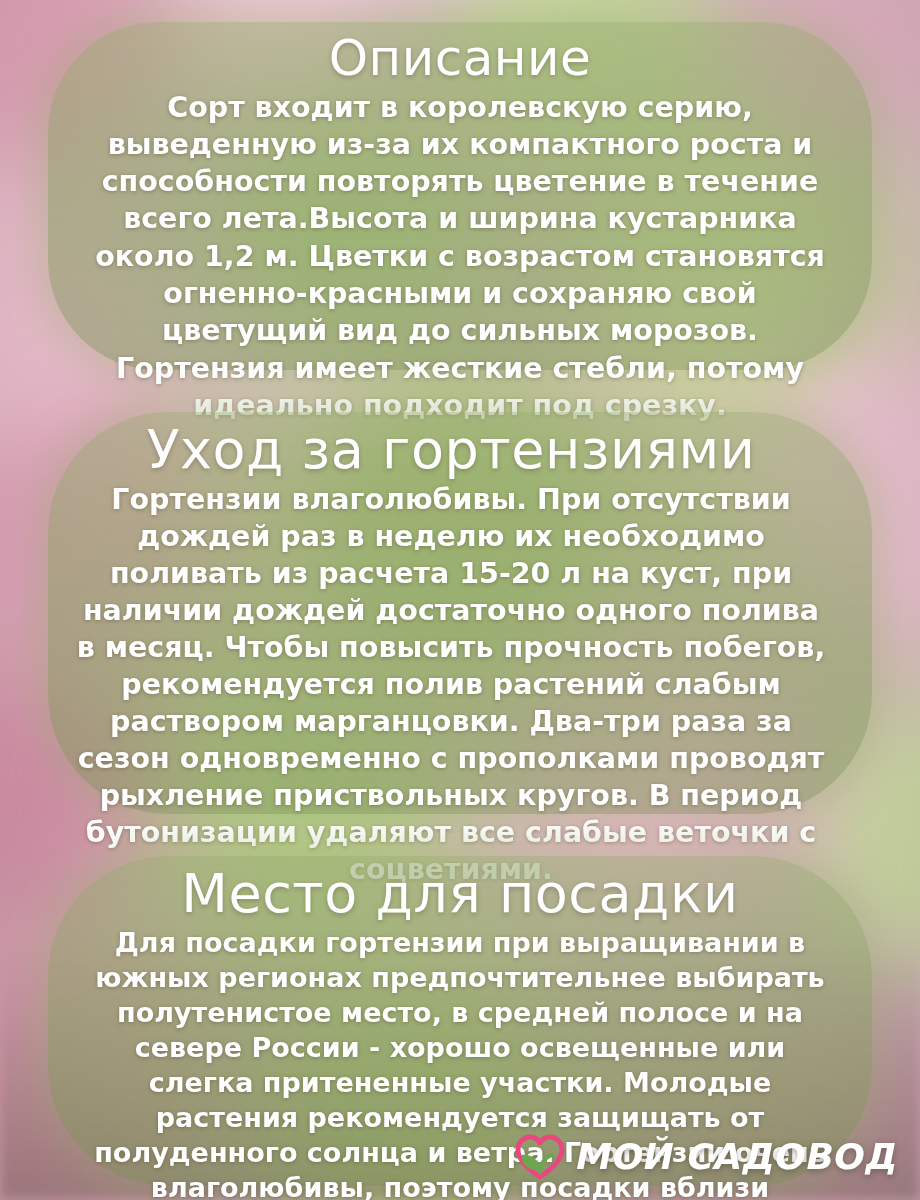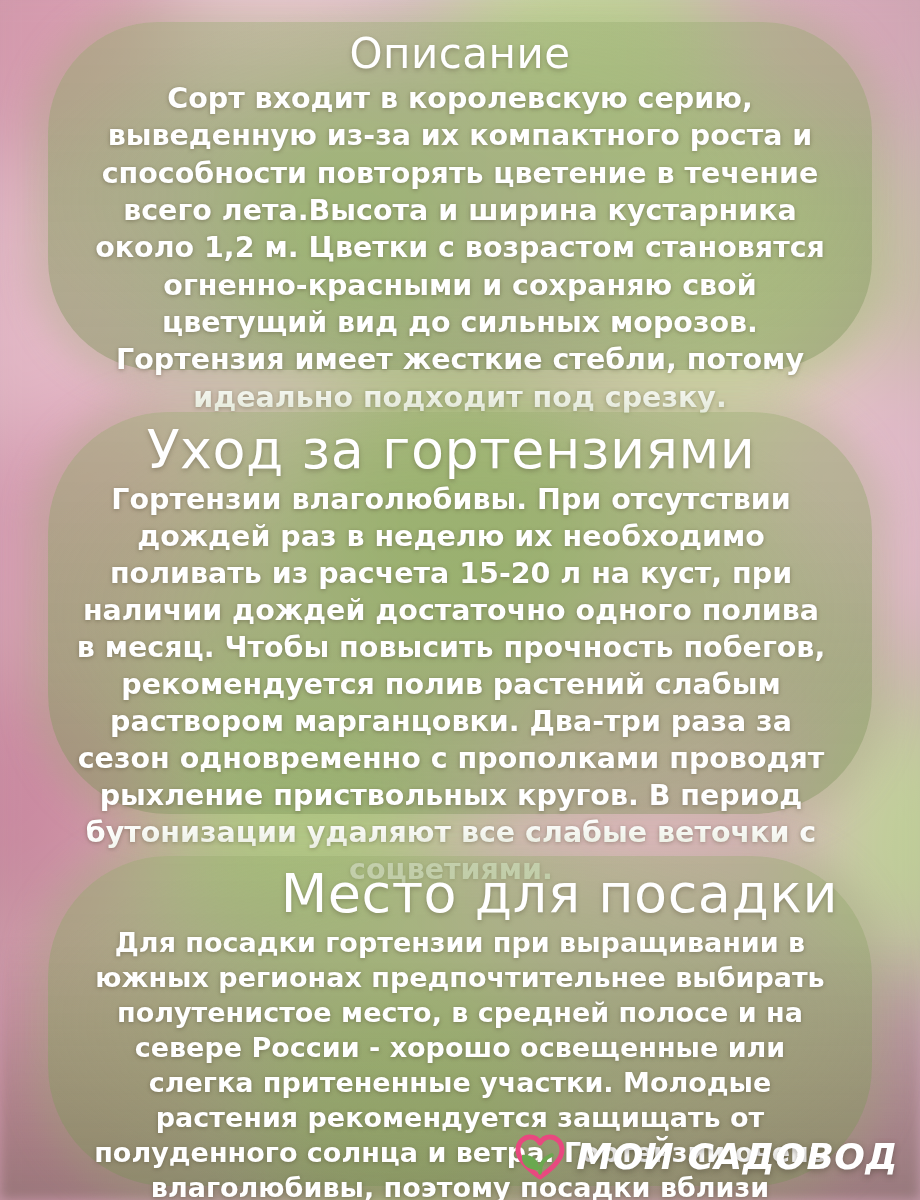--- a/index.html
+++ b/index.html
@@ -100,21 +100,21 @@
   }
 
   
   #card-description {
     left: 48px;
     top: 22px;
     width: 824px;
     height: 348px;
     border-radius: 110px;
   }
-  #card-description .card-title { font-size: 42px; }
+  #card-description .card-title { font-size: 50px; }
   #card-description .card-body { font-size: 28.5px; line-height: 1.31; padding: 0 8px; }
 
   
   #card-care {
     left: 48px;
     top: 412px;
     width: 824px;
     height: 402px;
     border-radius: 120px;
     padding-left: 16px;
@@ -123,21 +123,21 @@
   #card-care .card-body { font-size: 28.5px; line-height: 1.30; padding: 0 8px; }
 
   
   #card-planting {
     left: 48px;
     top: 856px;
     width: 824px;
     height: 330px;
     border-radius: 120px;
   }
-  #card-planting .card-title { font-size: 54px; margin-bottom: 2px; text-align: right; }
+  #card-planting .card-title { font-size: 54px; margin-bottom: 2px; }
   #card-planting .card-body { font-size: 27px; line-height: 1.30; padding: 0 4px; }
 
   
   .watermark {
     position: absolute;
     right: 22px;
     bottom: 18px;
     display: flex;
     align-items: center;
     gap: 10px;

